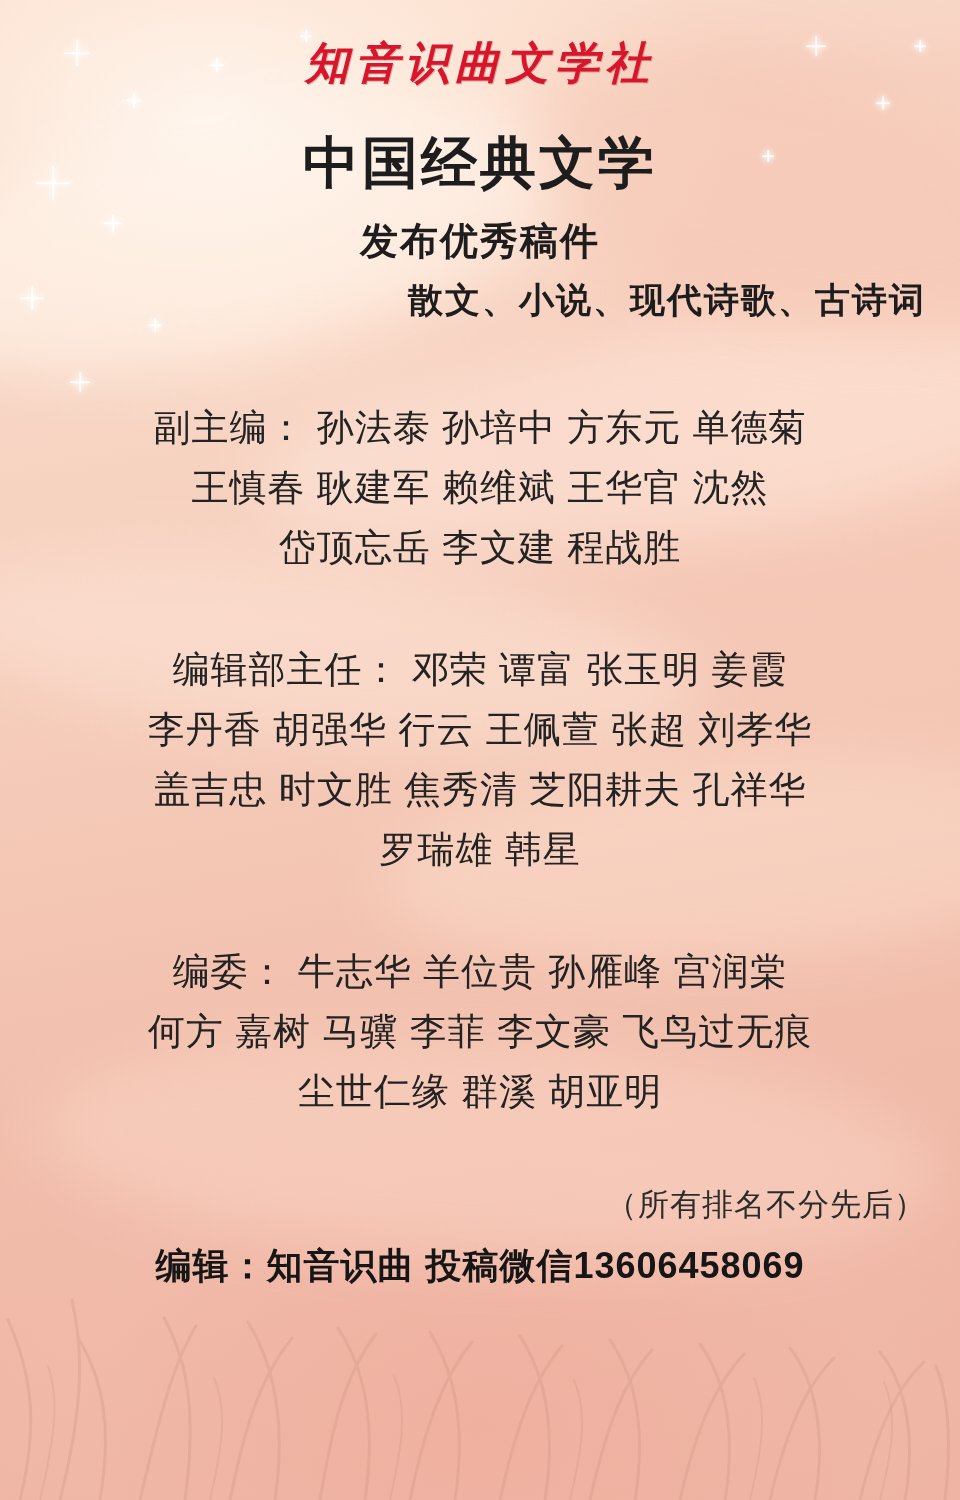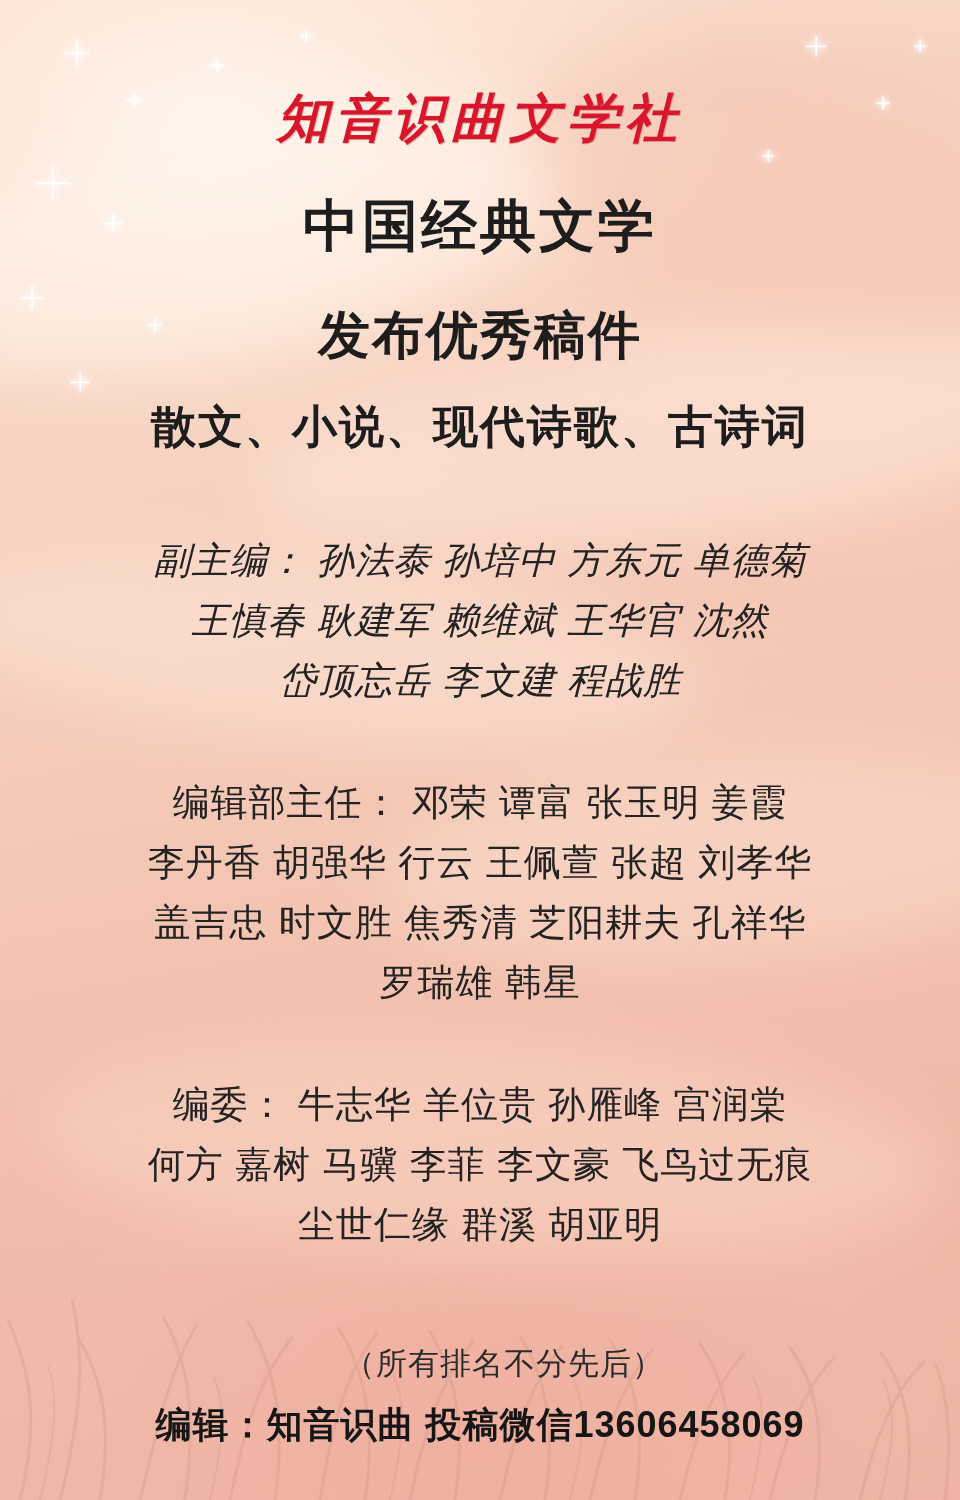--- a/index.html
+++ b/index.html
@@ -67,71 +67,72 @@
     position: relative;
     z-index: 5;
     width: 960px;
     height: 1500px;
     box-sizing: border-box;
     padding: 0 34px;
     text-align: center;
     color: #2b2b2b;
   }
   .brand {
-    margin-top: 94px;
-    font-family: Liberation Mono, monospace;
+    margin-top: 40px;
+    font-family: Liberation Serif, serif;
     font-weight: bold;
     font-style: italic;
-    font-size: 52px;
+    font-size: 44px;
     letter-spacing: 6px;
     color: #d8152a;
     text-shadow: 1px 1px 0 rgba(120,0,10,0.25);
     line-height: 1.1;
   }
   .sub1 {
     margin-top: 38px;
     font-size: 56px;
     font-weight: bold;
     letter-spacing: 3px;
     color: #1d1d1d;
   }
   .sub2 {
-    margin-top: 36px;
-    font-size: 52px;
+    margin-top: 14px;
+    font-size: 38px;
     font-weight: bold;
     letter-spacing: 2px;
     color: #1d1d1d;
   }
   .sub3 {
-    margin-top: 26px;
-    font-size: 45px;
+    margin-top: 10px;
+    font-size: 35px;
     font-weight: bold;
     letter-spacing: 2px;
     color: #1d1d1d;
+    text-align: right;
   }
   .section {
     margin-top: 58px;
   }
   .section .line {
     font-size: 37px;
     line-height: 1.62;
     color: #232323;
     letter-spacing: 1px;
     white-space: nowrap;
   }
-  .sec-editors { margin-top: 74px; font-style: italic; }
+  .sec-editors { margin-top: 74px; }
   .sec-dept { margin-top: 62px; }
   .sec-board { margin-top: 62px; }
 
   .note {
-    margin-top: 88px;
+    margin-top: 62px;
     font-size: 31px;
     color: #2b2b2b;
     letter-spacing: 1px;
-    text-align: center;
+    text-align: right;
     padding-left: 48px;
   }
   .footer {
     margin-top: 16px;
     font-size: 36px;
     font-weight: bold;
     color: #161616;
     letter-spacing: 1px;
   }
 </style>

